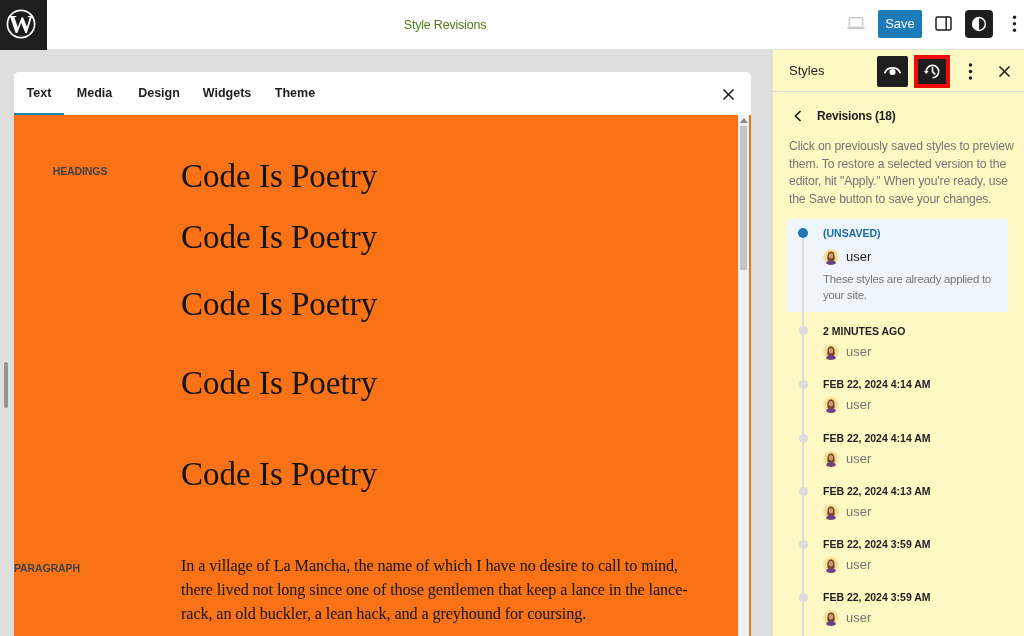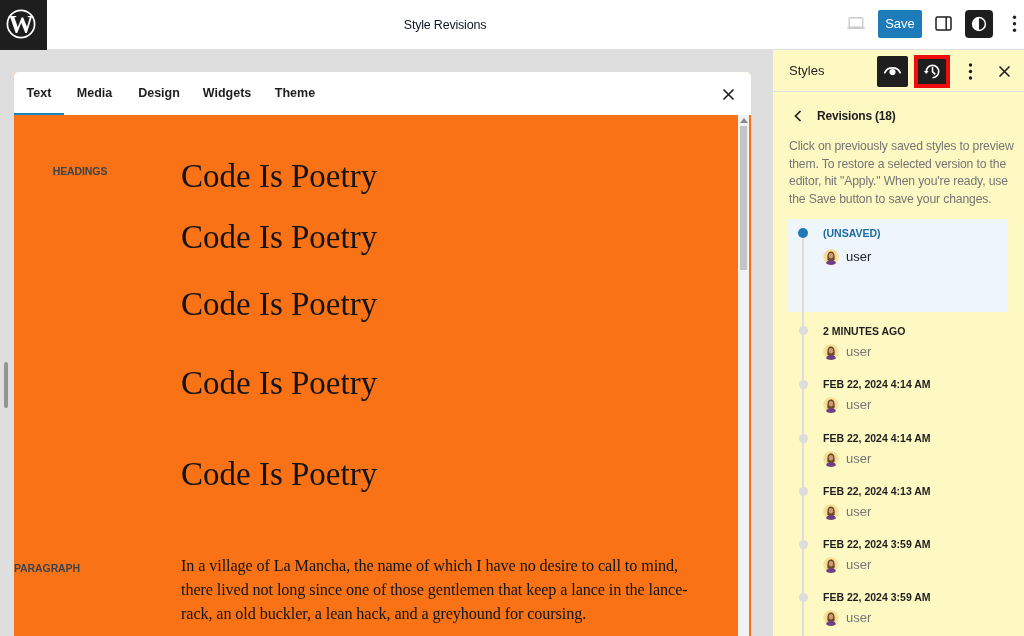--- a/index.html
+++ b/index.html
@@ -3,21 +3,21 @@
 <meta charset="utf-8">
 <style>
   * { margin:0; padding:0; box-sizing:border-box; }
   html,body { width:1024px; height:636px; overflow:hidden; }
   body { font-family:"Liberation Sans", sans-serif; background:#dedede; position:relative; }
   .abs { position:absolute; }
 
   
   #topbar { left:0; top:0; width:1024px; height:50px; background:#fff; border-bottom:1px solid #e0e0e0; }
   #logo { left:0; top:0; width:47px; height:50px; background:#1e1e1e; }
-  #tb-title { left:345px; top:17px; width:200px; text-align:center; font-size:12.5px; color:#0f172a; line-height:16px; letter-spacing:-0.2px; }
+  #tb-title { left:345px; top:17px; width:200px; text-align:center; font-size:12.5px; color:#4d7c0f; line-height:16px; letter-spacing:-0.2px; }
   #save-btn { left:878px; top:10px; width:44px; height:28px; background:#1d7bb9; color:#fff; font-size:13px; line-height:28px; text-align:center; border-radius:2px; }
 
   
   #canvas { left:14px; top:72px; width:737px; height:564px; background:#f97316; border-radius:4px 4px 0 0; overflow:hidden; }
   #tabbar { left:0; top:0; width:737px; height:43px; background:#fff; }
   .tab { position:absolute; top:0; height:43px; line-height:43px; font-size:12.5px; font-weight:600; color:#1e1e1e; text-align:center; }
   #tab-underline { left:0; top:41px; width:50px; height:2px; background:#1387c0; }
   
   #sb-track { left:724px; top:43px; width:11px; height:521px; background:#f1f1f1; }
   #sb-thumb { left:726px; top:54px; width:7px; height:144px; background:#c4c4c4; border-radius:0px; }
@@ -248,13 +248,14 @@
             <stop offset="65%" stop-color="#f8e09c"></stop>
             <stop offset="100%" stop-color="#fdf2c8"></stop>
           </radialGradient>
         </defs>
         <circle cx="8" cy="8" r="8" fill="url(#g6)"></circle>
         <path d="M4.4 10.5 C4.0 4.6 5.4 2.5 8 2.5 C10.6 2.5 12.0 4.6 11.6 10.5 L10 12 L6 12 Z" fill="#6b4a28"></path>
         <ellipse cx="8" cy="6.8" rx="2.2" ry="2.7" fill="#cf9b70"></ellipse>
         <path d="M2.6 16 C3.2 12.4 5 11.1 8 11.1 C11 11.1 12.8 12.4 13.4 16 Z" fill="#6e4080"></path>
       </svg></div>
     <div class="rev-user" style="top:560px;">user</div>
+    <div class="abs" style="left:50px;top:221px;font-size:11.4px;color:#757575;line-height:16.2px;white-space:nowrap;letter-spacing:-0.25px;">These styles are already applied to<br>your site.</div>
   </div>
 
 </body></html>

